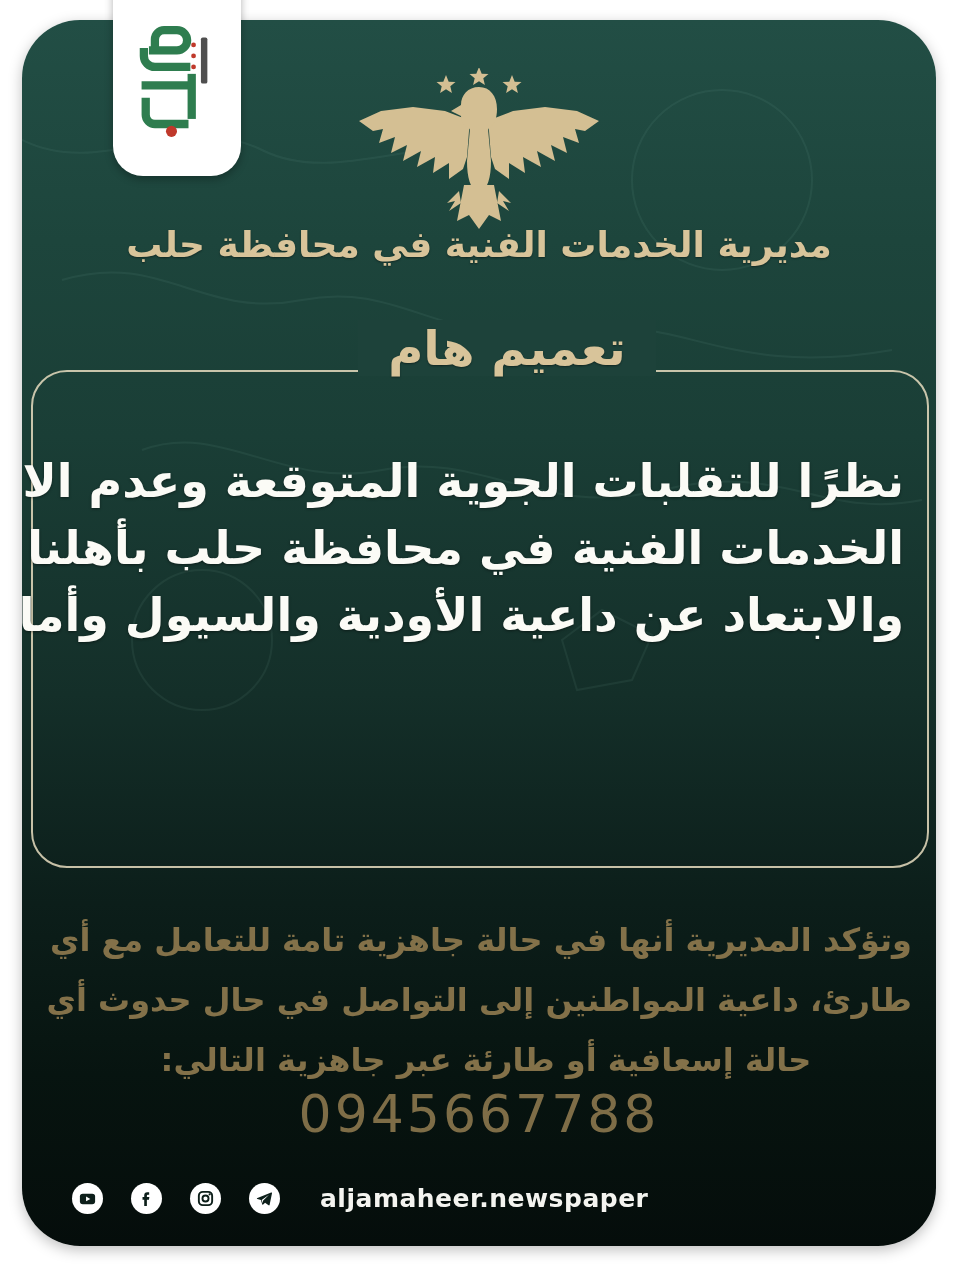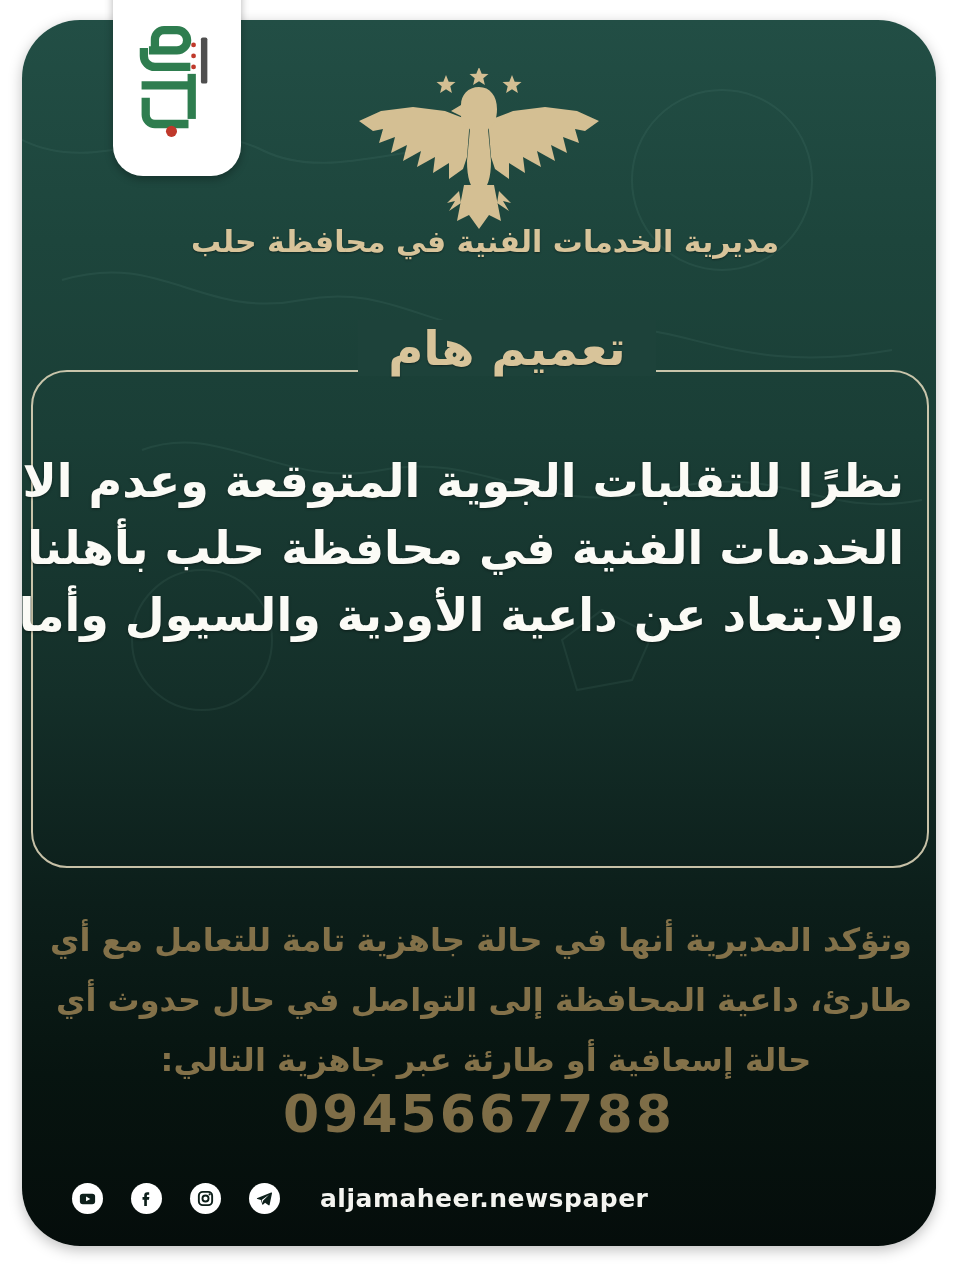--- a/index.html
+++ b/index.html
@@ -31,23 +31,23 @@
     border-radius:0 0 30px 30px;
     display:flex;align-items:center;justify-content:center;
     box-shadow:0 3px 8px rgba(0,0,0,.3);
   }
 
   
   .eagle{left:327px;top:48px;width:260px;height:172px;}
 
   
   .org-title{
-    left:6px;top:204px;width:914px;
+    left:0;top:204px;width:914px;
     text-align:center;direction:rtl;
-    color:#d8c49a;font-size:30px;font-weight:800;
+    color:#d8c49a;font-size:36px;font-weight:800;
     letter-spacing:0;
     text-shadow:0 1px 2px rgba(0,0,0,.4);
   }
 
   
   .announce-box{
     left:9px;top:350px;width:894px;height:494px;
     border:2px solid rgba(232,221,192,.85);
     border-radius:36px;
   }
@@ -79,21 +79,21 @@
     left:38px;top:890px;width:852px;
     direction:rtl;text-align:center;
     color:#837149;font-size:32px;font-weight:700;
     line-height:60px;
   }
   .gold-text div{white-space:nowrap;}
 
   .phone{
     left:0;top:1064px;width:914px;
     text-align:center;
-    color:#7e6d47;font-size:52px;font-weight:700;
+    color:#7e6d47;font-size:52px;font-weight:400;
     letter-spacing:3px;
   }
 
   
   .footer{
     left:50px;top:1158px;width:820px;height:40px;
     display:flex;align-items:center;gap:28px;
   }
   .soc{
     width:31px;height:31px;border-radius:50%;
@@ -151,21 +151,21 @@
   </div>
 
   <div class="body-text abs" dir="rtl">
     <div>نظرًا للتقلبات الجوية المتوقعة وعدم الاستقرار في</div>
     <div>الخدمات الفنية في محافظة حلب بأهلنا الكرام في</div>
     <div>والابتعاد عن داعية الأودية والسيول وأماكن تجمع</div>
   </div>
 
   <div class="gold-text abs" dir="rtl">
     <div>وتؤكد المديرية أنها في حالة جاهزية تامة للتعامل مع أي</div>
-    <div>طارئ، داعية المحافظة إلى التواصل في حال حدوث أي</div>
+    <div>طارئ، داعية المواطنين إلى التواصل في حال حدوث أي</div>
     <div>حالة إسعافية أو طارئة عبر جاهزية التالي:</div>
   </div>
 
   <div class="phone abs">0945667788</div>
 
   <div class="footer abs">
     <div class="soc">
       <svg width="19" height="19" viewBox="0 0 20 20">
         <rect x="2" y="5" width="16" height="11" rx="3" fill="#0d1f1a"></rect>
         <polygon points="8.5,8 13,10.5 8.5,13" fill="#ffffff"></polygon>

